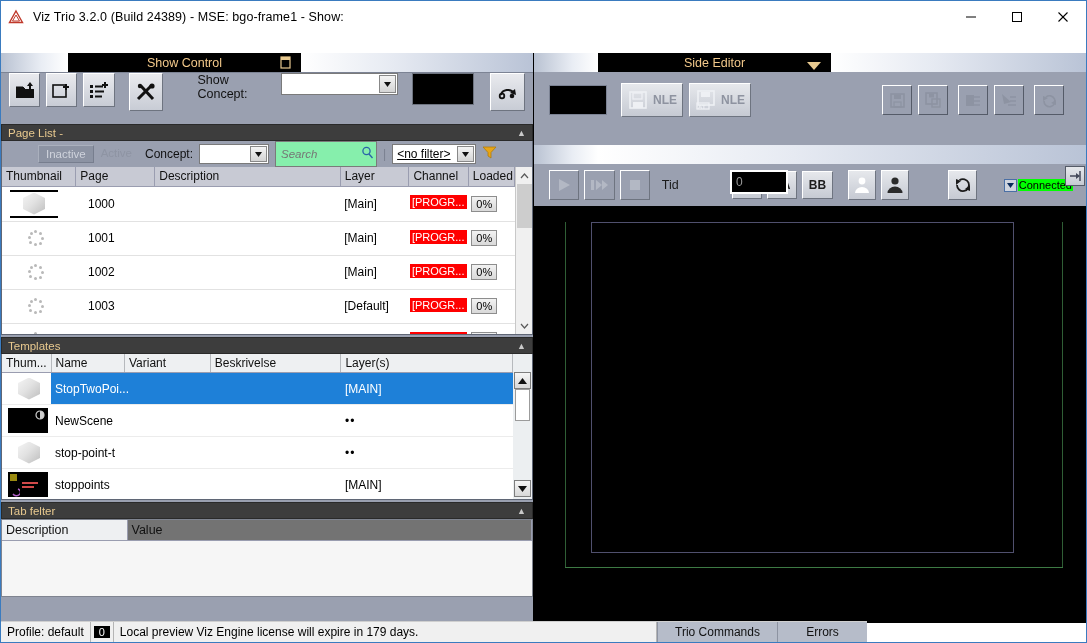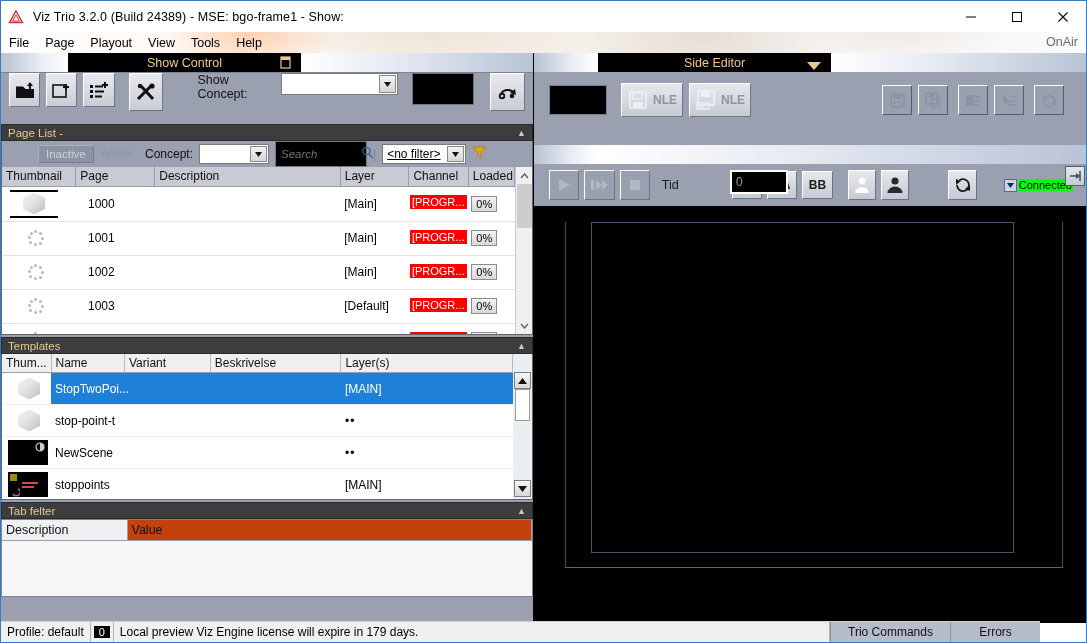--- a/index.html
+++ b/index.html
@@ -128,21 +128,21 @@
   }
   .seg span {
     padding: 2px 7px; font-size: 11.5px; color: #8e94a3;
     background: #9aa0b0;
   }
   .seg span.on {
     background: #8c93a3; color: #cfd3dc;
     border: 1px solid #777e8e; border-top-color:#aab0bd; border-left-color:#aab0bd;
   }
   .search-box {
-    width: 92px; height: 20px; background: #000000; border: 1px solid #7a7a7a;
+    width: 102px; height: 20px; background: #86efac; border: 1px solid #7a7a7a;
     display: flex; align-items: center; padding: 12px 3px;
   }
   .search-box input {
     border: 0; outline: none; width: 82px; font-size: 11.5px;
     font-style: italic; color: #707070; font-family: inherit; background: transparent;
   }
   .filter-combo { width: 84px; text-decoration: underline; }
 
   table.grid { border-collapse: collapse; width: 100%; table-layout: fixed; background: #fff; }
   table.grid th {
@@ -263,21 +263,21 @@
   .preview-canvas .safe {
     position: absolute; left: 57px; top: 16px; right: 74px; bottom: 53px;
     border: 1px solid #50506e;
   }
   .preview-canvas .green-l { position:absolute; left:31px; top:16px; bottom:38px; width:1px; background:#2f5e35; }
   .preview-canvas .green-b { position:absolute; left:31px; right:25px; bottom:38px; height:1px; background:#3d7a44; }
   .preview-canvas .green-r { position:absolute; right:25px; top:16px; bottom:38px; width:1px; background:#2f5e35; }
 
   
   .statusbar {
-    position: absolute; left: 0; bottom: 0; width: 1039px; height: 21px;
+    position: absolute; left: 0; bottom: 0; width: 866px; height: 21px;
     background: #f0f0f0; display: flex; align-items: stretch;
     border-top: 1px solid #cfcfcf;
   }
   .sb-cell {
     display: flex; align-items: center; padding: 0 6px; font-size: 12px; color: #000;
     border-right: 1px solid #b5b5b5;
   }
   .sb-zero { background: #000; color: #fff; padding: 0 5px; display:flex; align-items:center; font-size:11px; }
   .sb-flex { flex: 1; }
   .sb-right {
@@ -310,30 +310,20 @@
         </svg>
     </div>
     <div class="winbtn">
       <svg width="12" height="12" viewBox="0 0 12 12">
           <line x1="1.5" y1="1.5" x2="10.5" y2="10.5" stroke="#000" stroke-width="1.1"></line>
           <line x1="10.5" y1="1.5" x2="1.5" y2="10.5" stroke="#000" stroke-width="1.1"></line>
         </svg>
     </div>
   </div>
 
-  <div class="menubar">
-    <div class="bgphoto"></div>
-    <div class="menu-item">File</div>
-    <div class="menu-item">Page</div>
-    <div class="menu-item">Playout</div>
-    <div class="menu-item">View</div>
-    <div class="menu-item">Tools</div>
-    <div class="menu-item">Help</div>
-    <div class="onair">OnAir</div>
-  </div>
 
   <div class="left-col">
 
     <div class="panel-tabstrip">
       <div class="tabstrip-left"></div>
       <div class="tabstrip-tab">
         <span>Show Control</span>
         <span class="tabicon">
           <svg width="11" height="13" viewBox="0 0 11 13">
             <rect x="1" y="1" width="9" height="11" fill="none" stroke="#e8c98f" stroke-width="1.2"></rect>
@@ -616,37 +606,37 @@
               <td>
                 <div class="cube" style="margin-left:12px"></div>
               </td>
               <td>StopTwoPoi...</td>
               <td></td>
               <td></td>
               <td>[MAIN]</td>
             </tr>
             <tr>
               <td>
-                <div class="cube" style="margin-left:12px"></div>
-              </td>
-              <td>stop-point-t</td>
-              <td></td>
-              <td></td>
-              <td class="dots">••</td>
-            </tr>
-            <tr>
-              <td>
                 <div style="position:relative;width:40px;height:25px;background:#000;margin-left:2px">
                   <svg style="position:absolute;right:3px;top:2px" width="10" height="10" viewBox="0 0 10 10">
                     <circle cx="5" cy="5" r="4" fill="none" stroke="#cfcfcf" stroke-width="1.2"></circle>
                     <path d="M5 1 a4 4 0 0 1 0 8" fill="#cfcfcf"></path>
                   </svg>
                 </div>
               </td>
               <td>NewScene</td>
+              <td></td>
+              <td></td>
+              <td class="dots">••</td>
+            </tr>
+            <tr>
+              <td>
+                <div class="cube" style="margin-left:12px"></div>
+              </td>
+              <td>stop-point-t</td>
               <td></td>
               <td></td>
               <td class="dots">••</td>
             </tr>
             <tr>
               <td>
                 <div style="position:relative;width:40px;height:25px;background:#000;margin-left:2px">
                   <div style="position:absolute;left:2px;top:2px;width:7px;height:7px;background:#9a8a10"></div>
                   <div style="position:absolute;left:14px;top:10px;width:16px;height:2px;background:#d14a4a"></div>
                   <div style="position:absolute;left:14px;top:14px;width:12px;height:2px;background:#d14a4a"></div>
@@ -685,21 +675,21 @@
     </div>
     <div class="tabfelter-body">
       <table class="grid">
         <colgroup>
             <col style="width:125px">
             <col>
           </colgroup>
         <thead>
           <tr>
             <th style="background:#eef0f2;height:20px;font-size:12.5px">Description</th>
-            <th style="background:#c2410c;height:20px;font-size:12.5px">Value</th>
+            <th style="background:#737373;height:20px;font-size:12.5px">Value</th>
           </tr>
         </thead>
       </table>
     </div>
   </div>
 
   <div class="right-col">
 
     <div class="panel-tabstrip">
       <div class="tabstrip-left" style="width:64px"></div>

